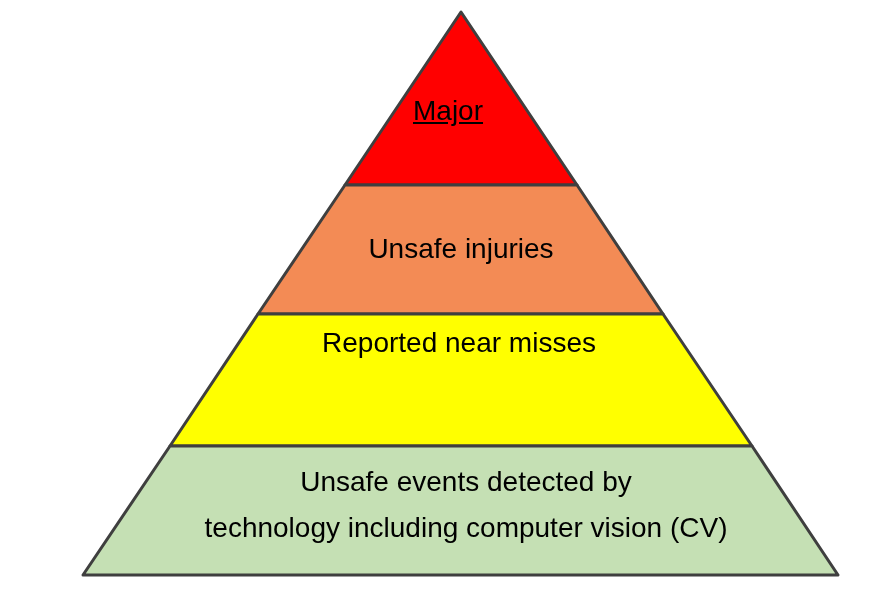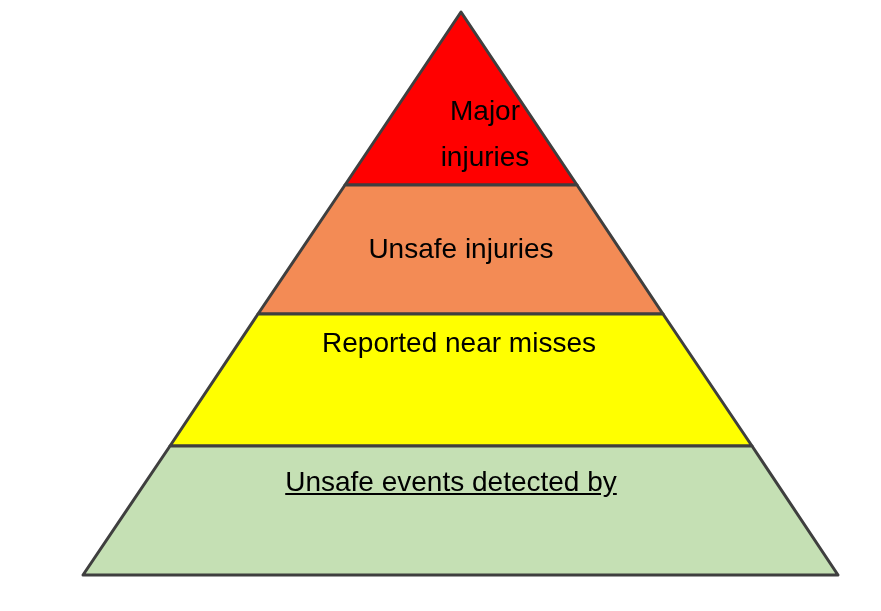--- a/index.html
+++ b/index.html
@@ -11,28 +11,28 @@
 </head>
 <body>
 
 <svg class="pyr" width="881" height="611" viewBox="0 0 881 611">
   <polygon points="461,12 577,185 345,185" fill="#ff0000" stroke="#3f3f3f" stroke-width="3" stroke-linejoin="round"></polygon>
   <polygon points="345,185 577,185 663,314 258,314" fill="#f38b55" stroke="#3f3f3f" stroke-width="3" stroke-linejoin="round"></polygon>
   <polygon points="258,314 663,314 752,446 170,446" fill="#ffff00" stroke="#3f3f3f" stroke-width="3" stroke-linejoin="round"></polygon>
   <polygon points="170,446 752,446 838,575 83,575" fill="#c5e0b4" stroke="#3f3f3f" stroke-width="3" stroke-linejoin="round"></polygon>
 </svg>
 
-<div class="lbl" style="left:485px; top:88px;">
+<div class="lbl" style="left:448px; top:88px;text-decoration:underline;">
   <span>Major</span>
-  <span>injuries</span>
 </div>
 
 <div class="lbl" style="left:461px; top:226px;">
   <span>Unsafe injuries</span>
 </div>
 
 <div class="lbl" style="left:459px; top:320px;">
   <span>Reported near misses</span>
 </div>
 
-<div class="lbl" style="left:451px; top:459px;text-decoration:underline;">
+<div class="lbl" style="left:466px; top:459px;">
   <span>Unsafe events detected by</span>
+  <span>technology including computer vision (CV)</span>
 </div>
 
 </body></html>

